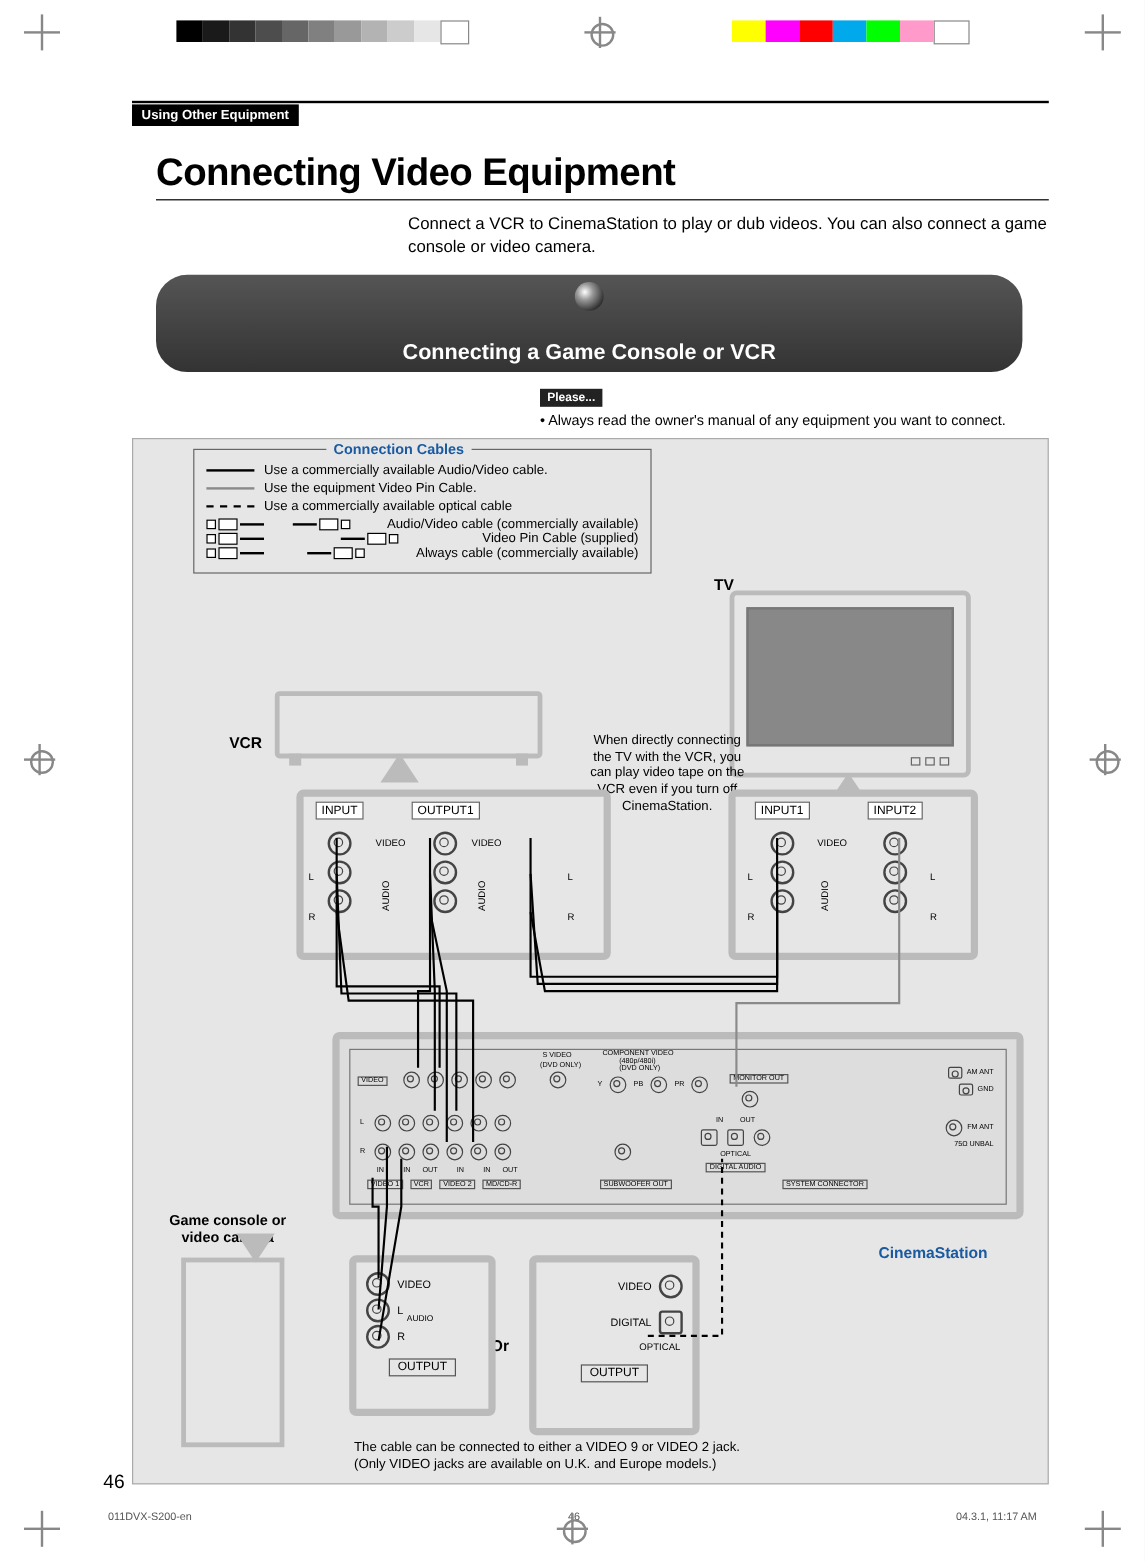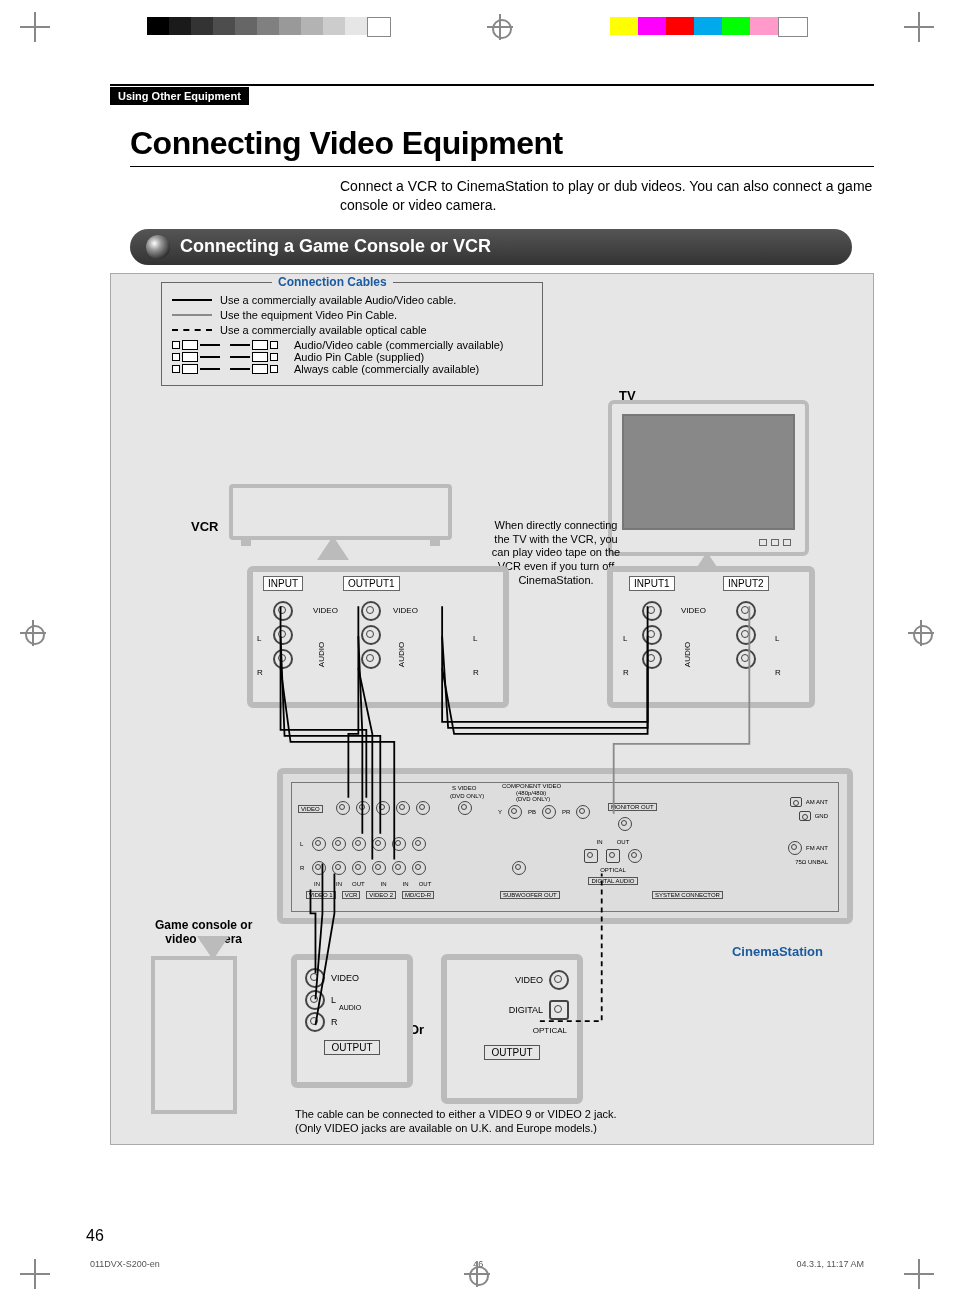--- a/index.html
+++ b/index.html
@@ -95,23 +95,24 @@
     font-size: 14px;
     margin: 10px 0 14px 230px;
     line-height: 1.35;
   }
   .pill {
     background: linear-gradient(#555,#333);
     border-radius: 26px;
     padding: 6px 16px;
     display: flex;
     align-items: center;
-    gap: 10px;
+    gap: 24px;
     width: 690px;
     margin-left: 20px;
+    flex-direction: column;
   }
   .pill .dot {
     width: 24px; height: 24px; border-radius: 50%;
     background: radial-gradient(circle at 35% 35%, #fff 0%, #999 30%, #222 80%);
   }
   .pill .pill-text {
     color: #fff; font-size: 18px; font-weight: bold;
   }
   .please {
     margin: 14px 0 0 340px;
@@ -155,31 +156,31 @@
   .legend-row { display: flex; align-items: center; gap: 8px; margin: 3px 0; }
   .sw { width: 40px; height: 0; border-top: 2px solid #000; }
   .sw.gray { border-top-color: #8a8a8a; }
   .sw.dash { border-top: 2px dashed #000; }
   .plug {
     display: inline-flex; align-items: center; gap: 2px;
   }
   .plug .tip { width: 6px; height: 6px; background: #fff; border: 1px solid #000; }
   .plug .body { width: 14px; height: 8px; background: #fff; border: 1px solid #000; }
   .plug .wire { width: 20px; height: 0; border-top: 2px solid #000; }
-  .legend .cable-row { display: flex; align-items: center; gap: 10px; margin: 0 0; }
+  .legend .cable-row { display: flex; align-items: center; gap: 10px; margin: 0 0; justify-content: space-between; }
 
   
   .lbl {
     position: absolute;
     font-size: 13px;
     font-weight: bold;
   }
   .lbl.vcr { left: 80px; top: 245px; }
-  .lbl.tv  { left: 508px; top: 114px; }
-  .lbl.game { left: 44px; top: 644px; text-align: center; font-weight: bold; font-size: 12px; line-height: 1.2; }
+  .lbl.tv  { left: 484px; top: 114px; }
+  .lbl.game { left: 30px; top: 644px; text-align: center; font-weight: bold; font-size: 12px; line-height: 1.2; }
   .lbl.cs  { right: 50px; top: 670px; color: #1a5aa0; }
   .lbl.or  { left: 298px; top: 748px; font-size: 13px; }
 
   
   .vcr-box {
     position: absolute; left: 118px; top: 210px;
     width: 215px; height: 48px;
     background: #e6e6e6;
     border: 4px solid #bbb;
     border-radius: 4px;
@@ -357,20 +358,24 @@
     <h1 class="title">Connecting Video Equipment</h1>
     <div class="title-rule"></div>
 
     <p class="intro">Connect a VCR to CinemaStation to play or dub videos. You can also connect a game console or video camera.</p>
 
     <div class="pill">
       <span class="dot"></span>
       <span class="pill-text">Connecting a Game Console or VCR</span>
     </div>
 
+    <div class="please">
+      <span class="please-box">Please...</span>
+      <span class="please-text">• Always read the owner's manual of any equipment you want to connect.</span>
+    </div>
 
     <div class="diagram">
 
       <div class="legend">
         <span class="lg-title">Connection Cables</span>
         <div class="legend-row">
             <span class="sw"></span>
             <span>Use a commercially available Audio/Video cable.</span>
           </div>
         <div class="legend-row">
@@ -399,21 +404,21 @@
           <span class="plug">
               <span class="tip"></span>
               <span class="body"></span>
               <span class="wire"></span>
             </span>
           <span class="plug">
               <span class="wire"></span>
               <span class="body"></span>
               <span class="tip"></span>
             </span>
-          <span style="margin-left:6px">Audio Pin Cable (supplied)</span>
+          <span style="margin-left:6px">Video Pin Cable (supplied)</span>
         </div>
         <div class="cable-row">
           <span class="plug">
               <span class="tip"></span>
               <span class="body"></span>
               <span class="wire"></span>
             </span>
           <span class="plug">
               <span class="wire"></span>
               <span class="body"></span>

